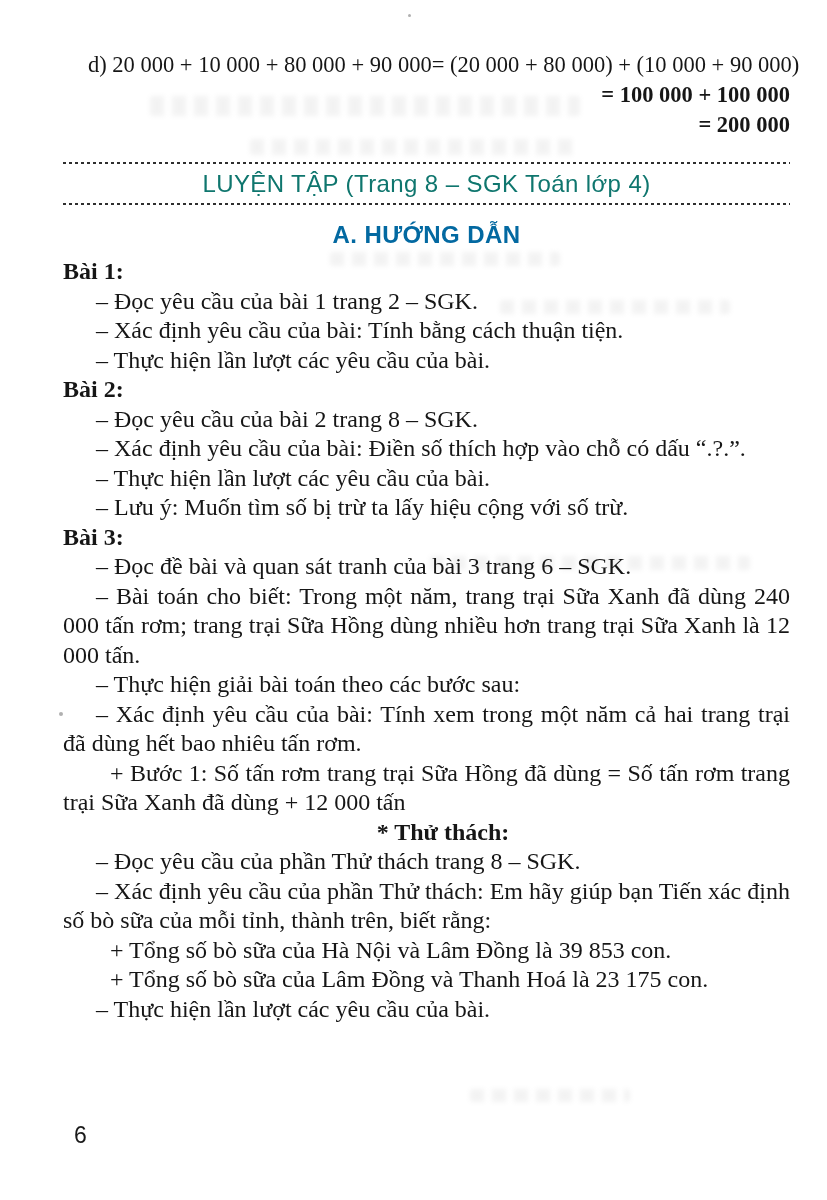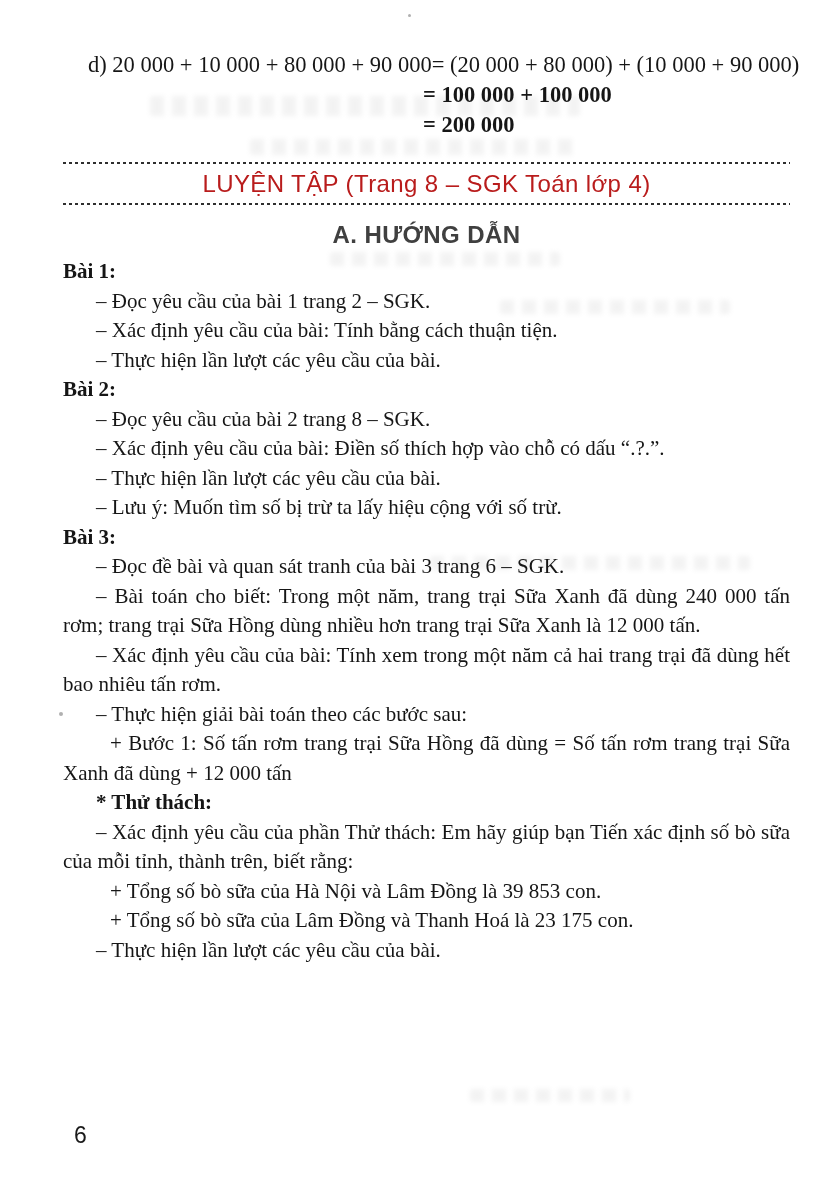--- a/index.html
+++ b/index.html
@@ -5,47 +5,47 @@
   html,body{margin:0;padding:0;}
   body{
     width:827px;height:1200px;position:relative;overflow:hidden;
     background:#ffffff;color:#161616;
     font-family:"Liberation Serif","DejaVu Serif",serif;
   }
   .sheet{position:absolute;inset:0;}
   .content{position:absolute;left:63px;top:50px;width:727px;}
 
   
-  .equations{font-size:22.5px;line-height:30px;white-space:nowrap;}
+  .equations{font-size:22.5px;line-height:30px;white-space:nowrap;text-align:right;}
   .eq-first{padding-left:25px;}
   .eq-cont{padding-left:360px;font-weight:bold;}
 
   
   .rule{height:2px;background:repeating-linear-gradient(90deg,#2e2e2e 0 3px,transparent 3px 6px);}
   .lesson-box{margin-top:22px;}
   .lesson-title{
     text-align:center;padding:6px 0 5px 0;
     font-family:"Liberation Sans","DejaVu Sans",sans-serif;
-    font-size:24px;letter-spacing:.4px;color:#b91c1c;font-weight:400;
+    font-size:24px;letter-spacing:.4px;color:#0f766e;font-weight:400;
   }
 
   
   .section-heading{
     margin-top:16px;text-align:center;
     font-family:"Liberation Sans","DejaVu Sans",sans-serif;
-    font-weight:700;font-size:24px;letter-spacing:.4px;color:#404040;
+    font-weight:700;font-size:24px;letter-spacing:.4px;color:#0369a1;
   }
 
   
-  .guide{margin-top:8px;font-size:21px;line-height:29.5px;text-align:justify;}
+  .guide{margin-top:8px;font-size:24px;line-height:29.5px;text-align:justify;}
   .guide .line{margin:0;}
   .guide .heading{font-weight:700;text-align:left;}
   .guide .para{text-indent:33px;}
   .guide .sub{text-indent:47px;}
-  .guide .challenge{font-weight:700;text-indent:33px;text-align:left;}
+  .guide .challenge{font-weight:700;text-indent:33px;text-align:center;}
 
   
   .page-number{
     position:absolute;left:74px;top:1122px;
     font-family:"Liberation Sans","DejaVu Sans",sans-serif;
     font-size:23px;color:#1a1a1a;
   }
 
   
   .bleed{
@@ -91,24 +91,25 @@
         <div class="line para">– Xác định yêu cầu của bài: Tính bằng cách thuận tiện.</div>
         <div class="line para">– Thực hiện lần lượt các yêu cầu của bài.</div>
         <div class="line heading">Bài 2:</div>
         <div class="line para">– Đọc yêu cầu của bài 2 trang 8 – SGK.</div>
         <div class="line para">– Xác định yêu cầu của bài: Điền số thích hợp vào chỗ có dấu “.?.”.</div>
         <div class="line para">– Thực hiện lần lượt các yêu cầu của bài.</div>
         <div class="line para">– Lưu ý: Muốn tìm số bị trừ ta lấy hiệu cộng với số trừ.</div>
         <div class="line heading">Bài 3:</div>
         <div class="line para">– Đọc đề bài và quan sát tranh của bài 3 trang 6 – SGK.</div>
         <div class="line para">– Bài toán cho biết: Trong một năm, trang trại Sữa Xanh đã dùng 240 000 tấn rơm; trang trại Sữa Hồng dùng nhiều hơn trang trại Sữa Xanh là 12 000 tấn.</div>
+        <div class="line para">– Thực hiện giải bài toán theo các bước sau:</div>
         <div class="line para">– Xác định yêu cầu của bài: Tính xem trong một năm cả hai trang trại đã dùng hết bao nhiêu tấn rơm.</div>
-        <div class="line para">– Thực hiện giải bài toán theo các bước sau:</div>
         <div class="line sub">+ Bước 1: Số tấn rơm trang trại Sữa Hồng đã dùng = Số tấn rơm trang trại Sữa Xanh đã dùng + 12 000 tấn</div>
         <div class="line challenge">* Thử thách:</div>
+        <div class="line para">– Đọc yêu cầu của phần Thử thách trang 8 – SGK.</div>
         <div class="line para">– Xác định yêu cầu của phần Thử thách: Em hãy giúp bạn Tiến xác định số bò sữa của mỗi tỉnh, thành trên, biết rằng:</div>
         <div class="line sub">+ Tổng số bò sữa của Hà Nội và Lâm Đồng là 39 853 con.</div>
         <div class="line sub">+ Tổng số bò sữa của Lâm Đồng và Thanh Hoá là 23 175 con.</div>
         <div class="line para">– Thực hiện lần lượt các yêu cầu của bài.</div>
       </div>
 
   </div>
 
   <div class="page-number">6</div>
 

